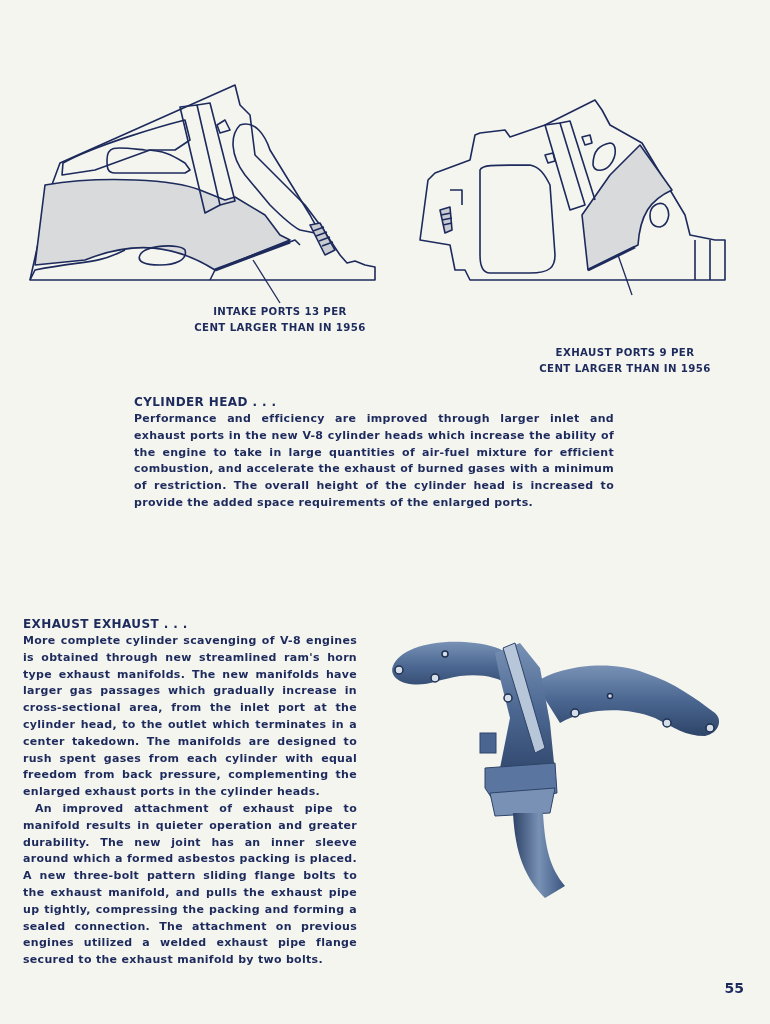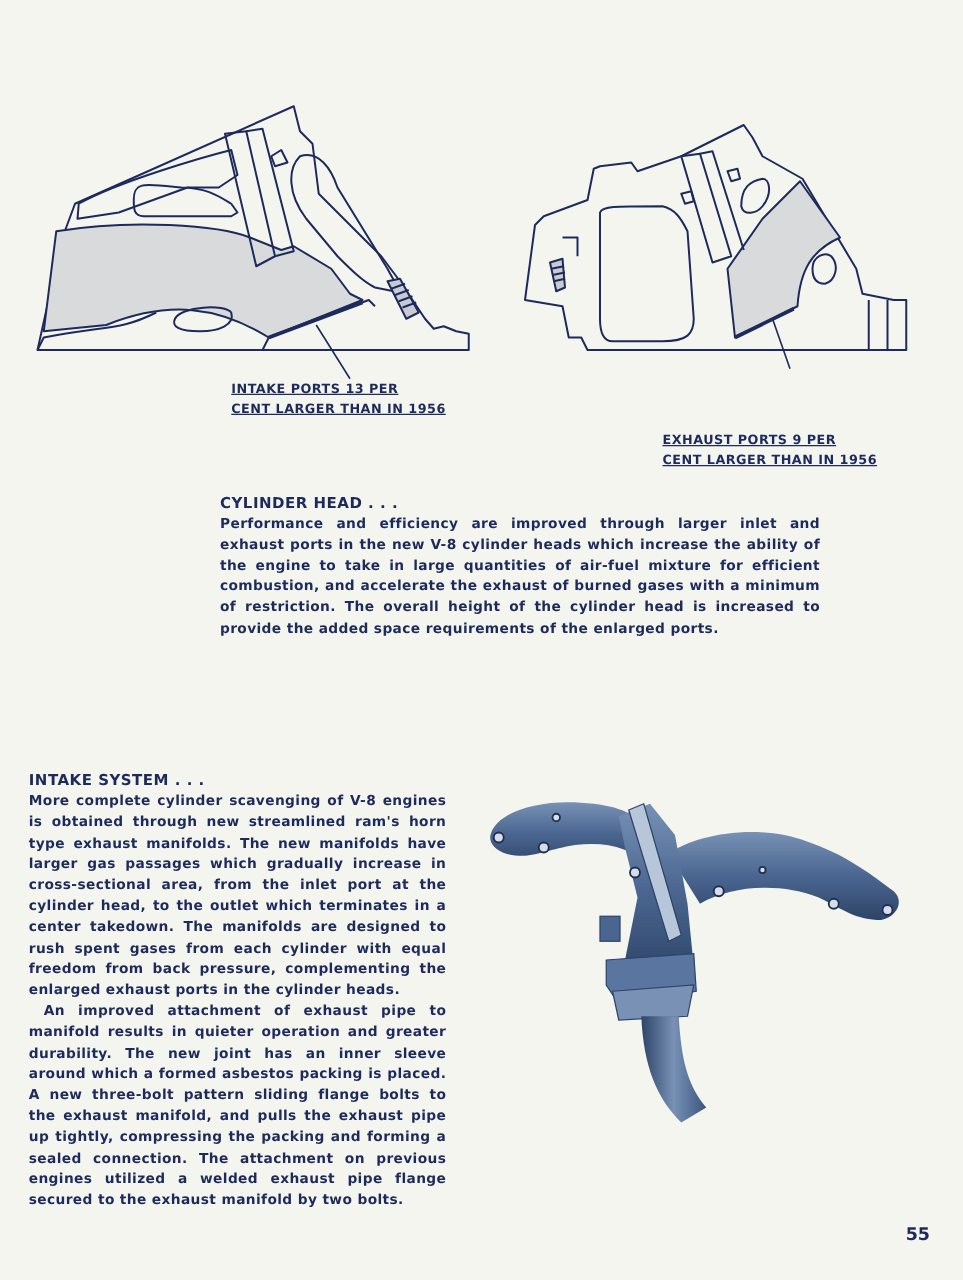--- a/index.html
+++ b/index.html
@@ -6,22 +6,22 @@
     body {
       width: 770px; height: 1024px; overflow: hidden;
       background: #f4f4ef;
       font-family: "DejaVu Sans", sans-serif;
       color: #1d2a5c;
       position: relative;
     }
     .page { position: absolute; inset: 0; background: #f5f5f0; }
     .diagram { position: absolute; }
     .caption {
-      position: absolute; font-weight: bold;
-      font-size: 10.2px; line-height: 16px; letter-spacing: 0.4px; color: #1d2a5c; text-decoration: underline;
+      position: absolute; text-align: center; font-weight: bold;
+      font-size: 10.2px; line-height: 16px; letter-spacing: 0.4px; color: #1d2a5c;
     }
     .section { position: absolute; }
     .section h2 {
       margin: 0; font-size: 12px; font-weight: bold; letter-spacing: 0.4px;
       line-height: 17px; color: #1d2a5c;
     }
     .section p {
       margin: 0; font-size: 11px; font-weight: bold; line-height: 16.8px;
       text-align: justify; letter-spacing: 0.3px; color: #1d2a5c;
     }
@@ -96,27 +96,27 @@
       <path d="M285,145 L285,185 M300,145 L300,185"></path>
 
       <path d="M208,160 L222,200" stroke-width="1.3"></path>
     </g>
   </svg>
   <div class="caption" style="left:530px;top:304px;width:190px;margin-top:41px;">
     <div>EXHAUST PORTS 9 PER</div>
     <div>CENT LARGER THAN IN 1956</div>
   </div>
 
-  <div class="section" style="left:134px;top:394px;width:480px;margin-left:42px;">
+  <div class="section" style="left:134px;top:394px;width:480px;">
     <h2>CYLINDER HEAD . . .</h2>
     <p>Performance and efficiency are improved through larger inlet and exhaust ports in the new V-8 cylinder heads which increase the ability of the engine to take in large quantities of air-fuel mixture for efficient combustion, and accelerate the exhaust of burned gases with a minimum of restriction. The overall height of the cylinder head is increased to provide the added space requirements of the enlarged ports.</p>
   </div>
 
   <div class="section" style="left:23px;top:616px;width:334px;">
-    <h2>INTAKE SYSTEM . . .</h2>
+    <h2>EXHAUST EXHAUST . . .</h2>
     <p>More complete cylinder scavenging of V-8 engines is obtained through new streamlined ram's horn type exhaust manifolds. The new manifolds have larger gas passages which gradually increase in cross-sectional area, from the inlet port at the cylinder head, to the outlet which terminates in a center takedown. The manifolds are designed to rush spent gases from each cylinder with equal freedom from back pressure, complementing the enlarged exhaust ports in the cylinder heads.</p>
     <p class="indent">An improved attachment of exhaust pipe to manifold results in quieter operation and greater durability. The new joint has an inner sleeve around which a formed asbestos packing is placed. A new three-bolt pattern sliding flange bolts to the exhaust manifold, and pulls the exhaust pipe up tightly, compressing the packing and forming a sealed connection. The attachment on previous engines utilized a welded exhaust pipe flange secured to the exhaust manifold by two bolts.</p>
   </div>
 
   <svg class="diagram" style="left:385px;top:628px" width="345" height="275" viewBox="0 0 345 275">
     <defs>
       <linearGradient id="metal" x1="0" y1="0" x2="0" y2="1">
         <stop offset="0" stop-color="#7891b5"></stop>
         <stop offset="0.5" stop-color="#4a6690"></stop>
         <stop offset="1" stop-color="#2e4468"></stop>

